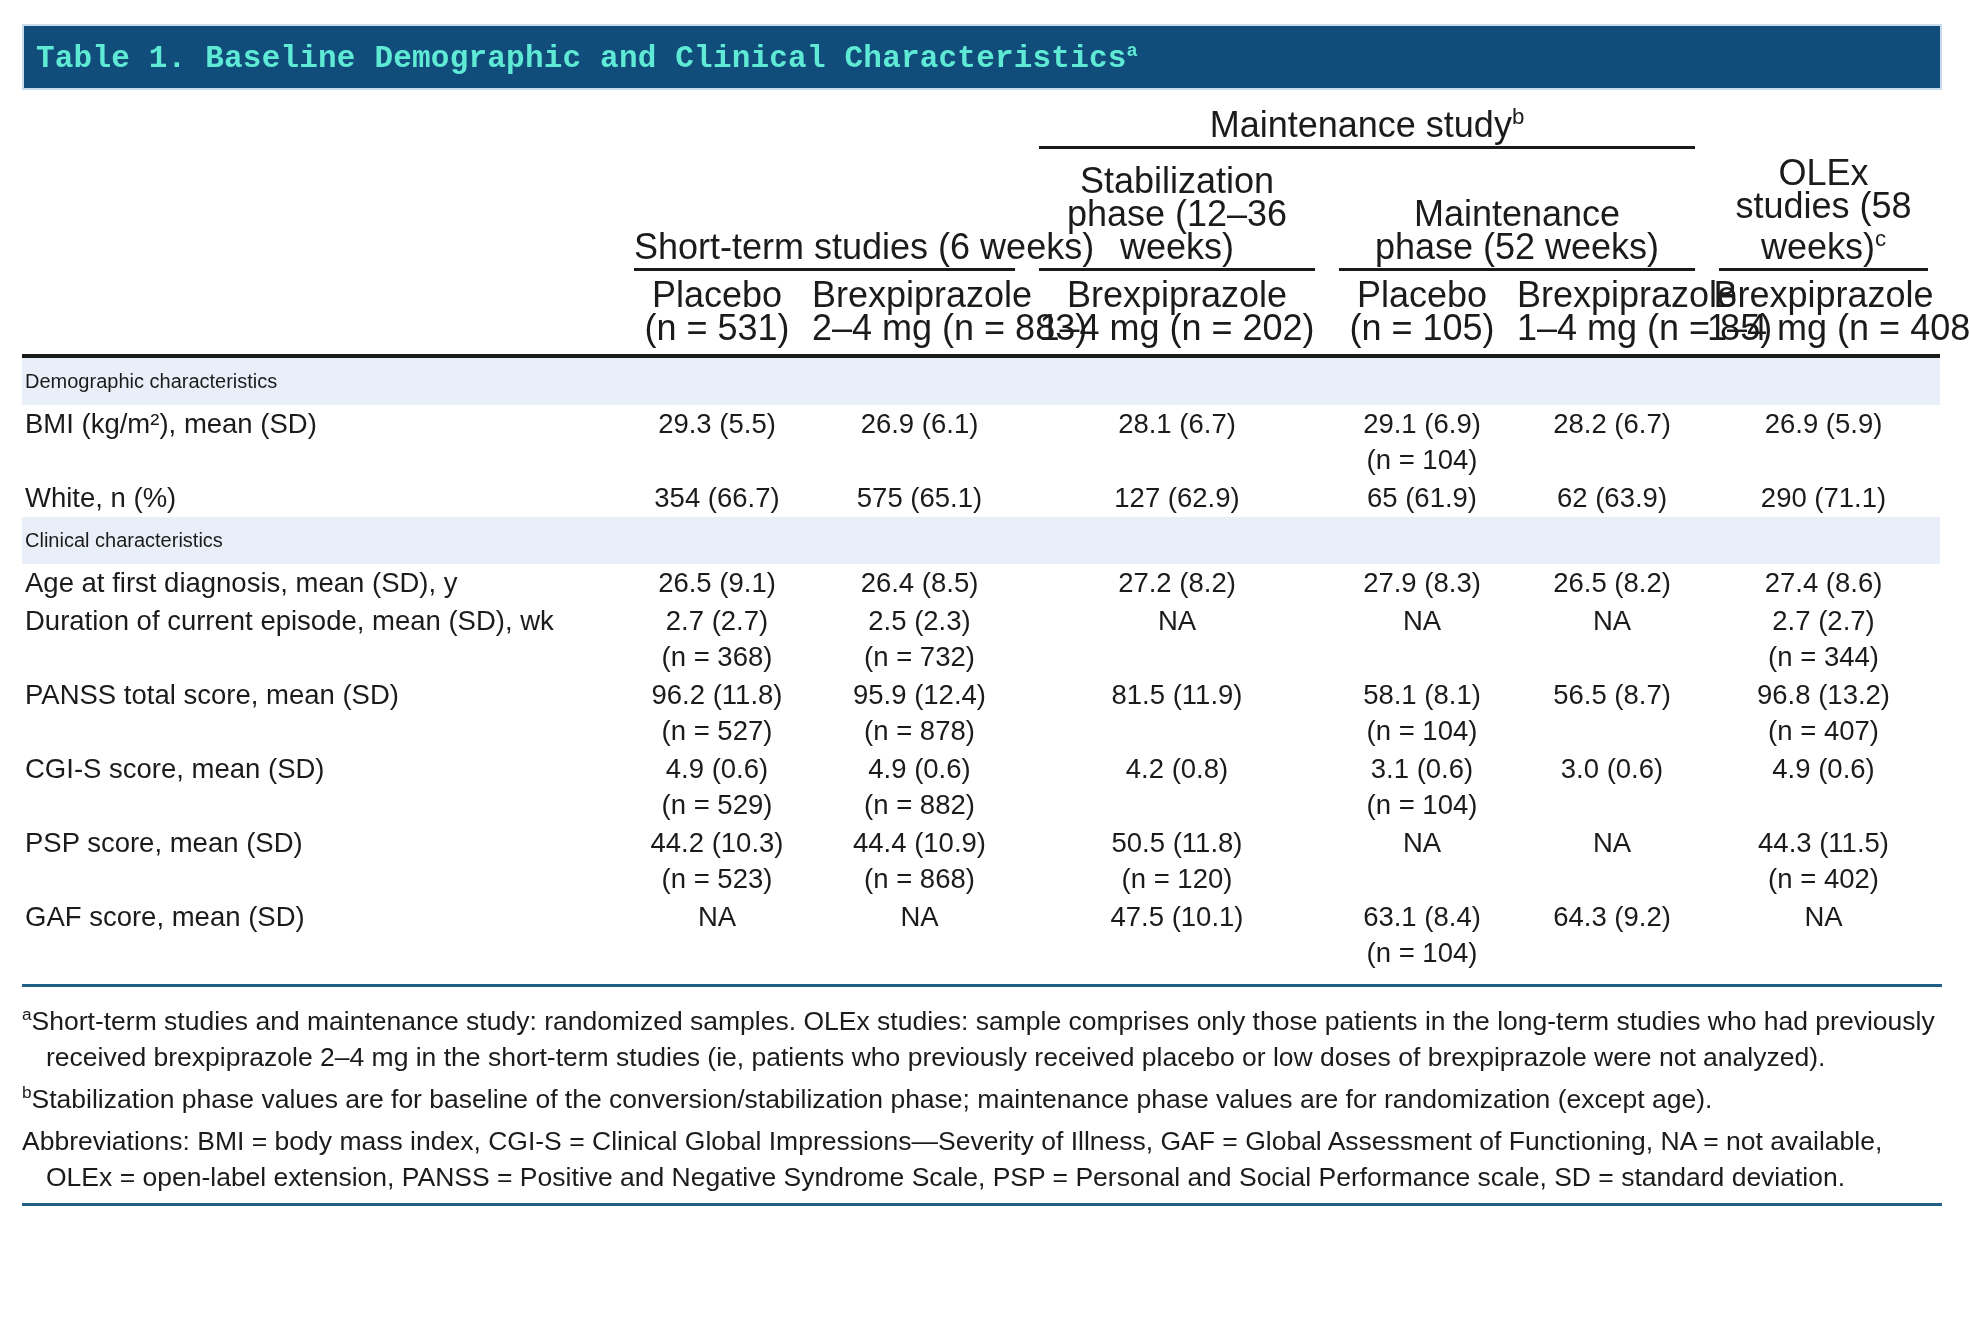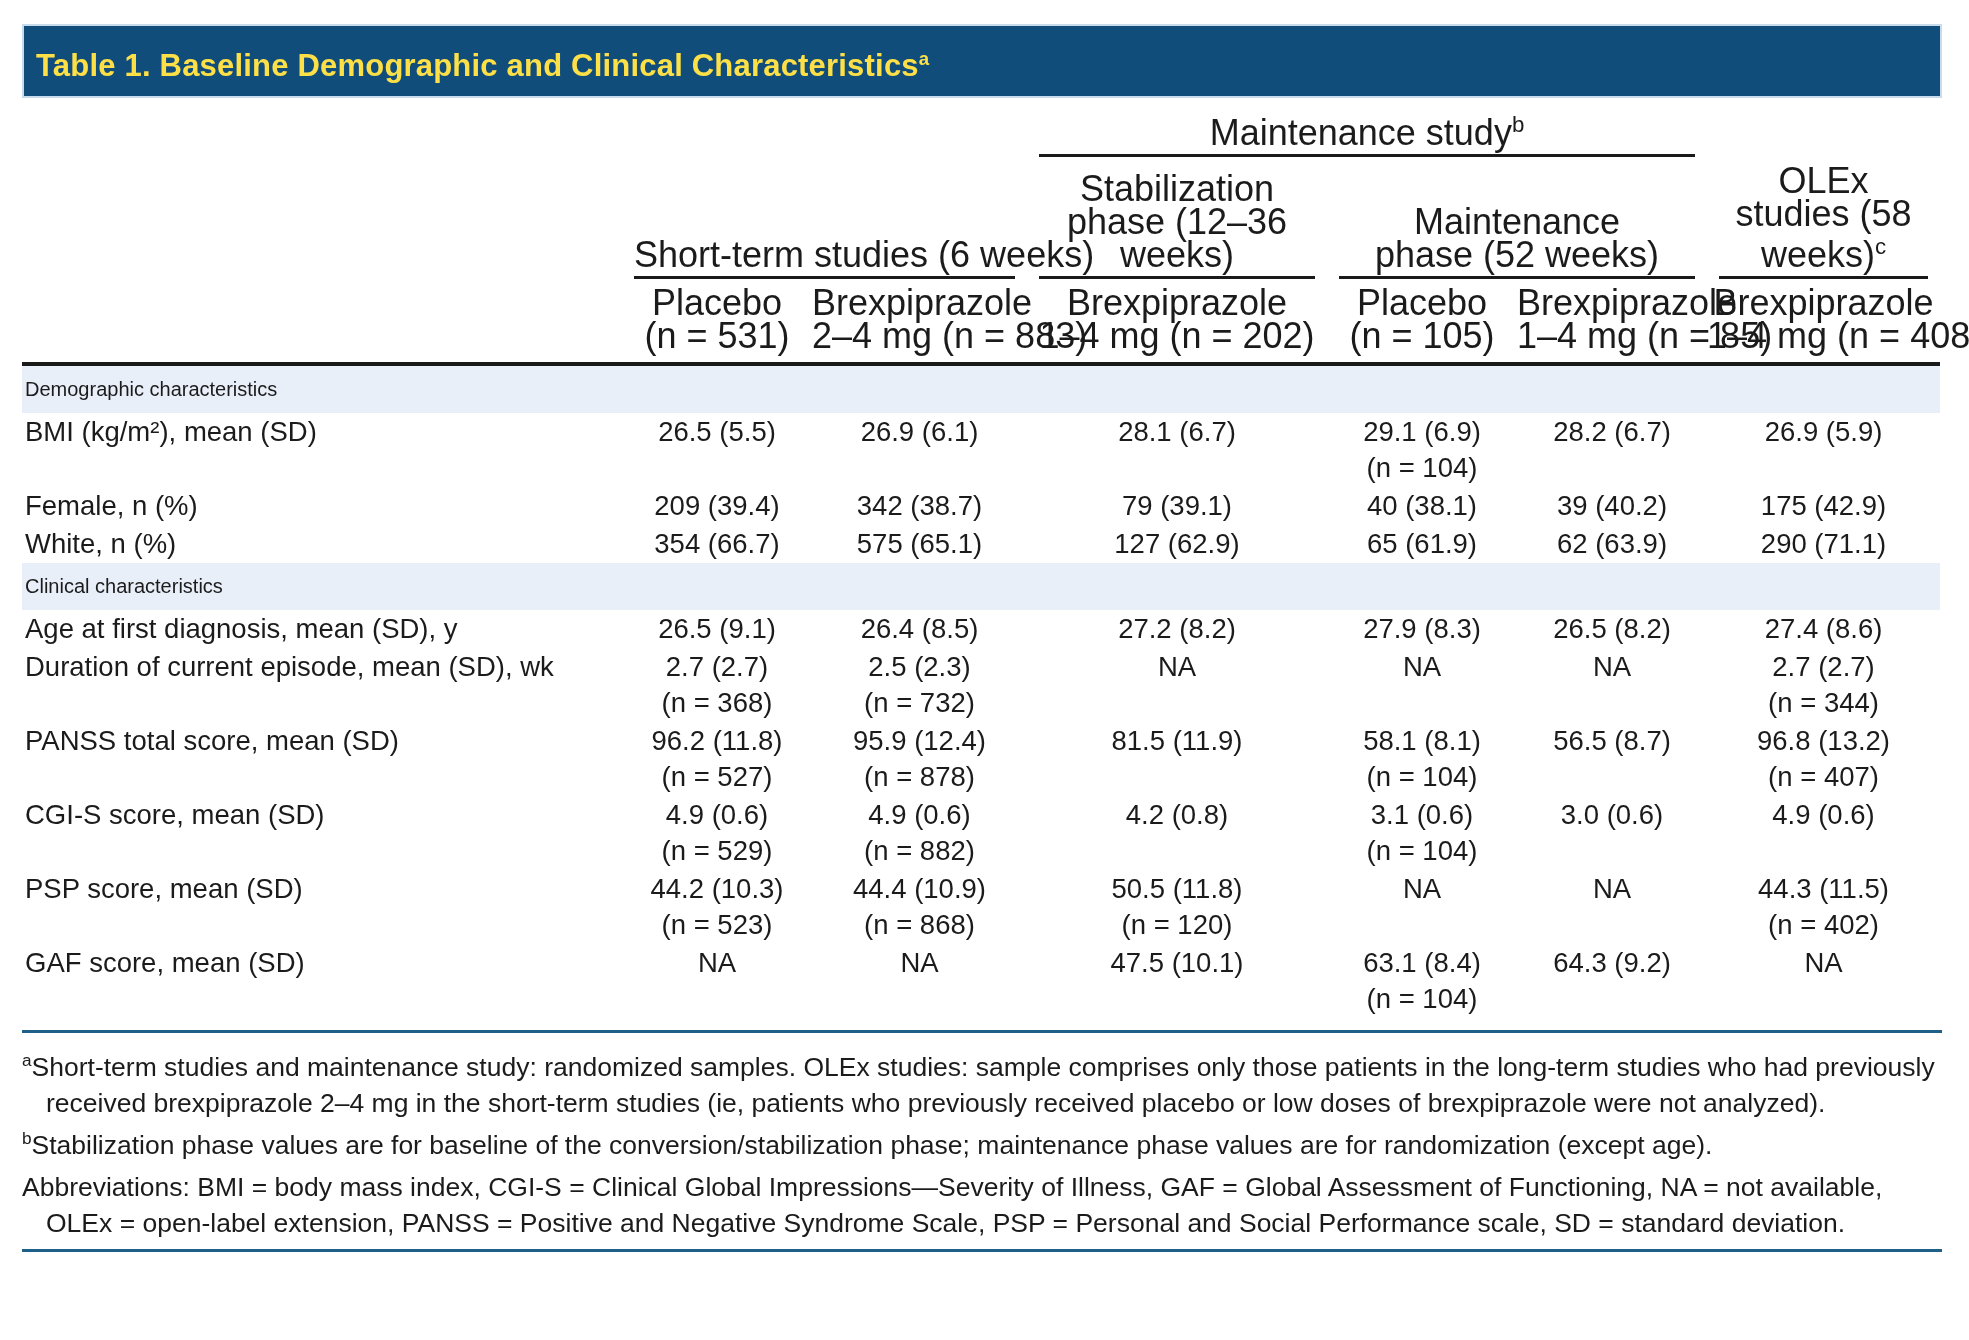--- a/index.html
+++ b/index.html
@@ -1,20 +1,20 @@
 <!DOCTYPE html>
 <html><head>
 <meta charset="utf-8">
 <style>
   html,body{margin:0;padding:0;background:#fff;}
   body{width:1969px;height:1340px;font-family:"Liberation Sans","DejaVu Sans",sans-serif;color:#1b1b1b;-webkit-font-smoothing:antialiased;}
   .page{position:relative;width:1969px;height:1340px;overflow:hidden;}
 
-  .title-bar{margin:24px 27px 0 22px;background:#114D7B;border:2px solid #C9DCEE;color:#fde047;
-    font-weight:bold;font-size:31px;padding:22px 0 12px 12px;letter-spacing:.2px;}
+  .title-bar{margin:24px 27px 0 22px;background:#114D7B;border:2px solid #C9DCEE;color:#5eead4;
+    font-weight:bold;font-size:31px;padding:15px 0 12px 12px;letter-spacing:.2px;font-family:Liberation Mono, monospace;}
   .title-bar sup{font-size:60%;font-weight:bold;}
 
   table{border-collapse:collapse;table-layout:fixed;margin:8px 0 0 22px;width:1918px;}
   td{overflow:visible;}
 
   thead td{text-align:center;vertical-align:bottom;font-size:36px;line-height:33px;padding:0;}
   .grp{border-bottom:3px solid #1a1a1a;padding-bottom:5px;margin:0 12px;}
   .nowrap{white-space:nowrap;}
   .h1 td{padding-top:2px;}
   .h2 td{padding-top:7px;}
@@ -114,21 +114,21 @@
     <tbody>
 
       <tr class="section">
         <td colspan="7">Demographic characteristics</td>
       </tr>
 
 
       <tr>
         <td class="lbl">BMI (kg/m²), mean (SD)</td>
         <td>
-            <div class="v">26.5 (5.5)</div>
+            <div class="v">29.3 (5.5)</div>
             <div class="n"></div>
           </td>
         <td>
             <div class="v">26.9 (6.1)</div>
             <div class="n"></div>
           </td>
         <td>
             <div class="v">28.1 (6.7)</div>
             <div class="n"></div>
           </td>
@@ -139,41 +139,20 @@
         <td>
             <div class="v">28.2 (6.7)</div>
             <div class="n"></div>
           </td>
         <td>
             <div class="v">26.9 (5.9)</div>
             <div class="n"></div>
           </td>
       </tr>
 
-      <tr>
-        <td class="lbl">Female, n (%)</td>
-        <td>
-            <div class="v">209 (39.4)</div>
-          </td>
-        <td>
-            <div class="v">342 (38.7)</div>
-          </td>
-        <td>
-            <div class="v">79 (39.1)</div>
-          </td>
-        <td>
-            <div class="v">40 (38.1)</div>
-          </td>
-        <td>
-            <div class="v">39 (40.2)</div>
-          </td>
-        <td>
-            <div class="v">175 (42.9)</div>
-          </td>
-      </tr>
 
       <tr>
         <td class="lbl">White, n (%)</td>
         <td>
             <div class="v">354 (66.7)</div>
           </td>
         <td>
             <div class="v">575 (65.1)</div>
           </td>
         <td>

